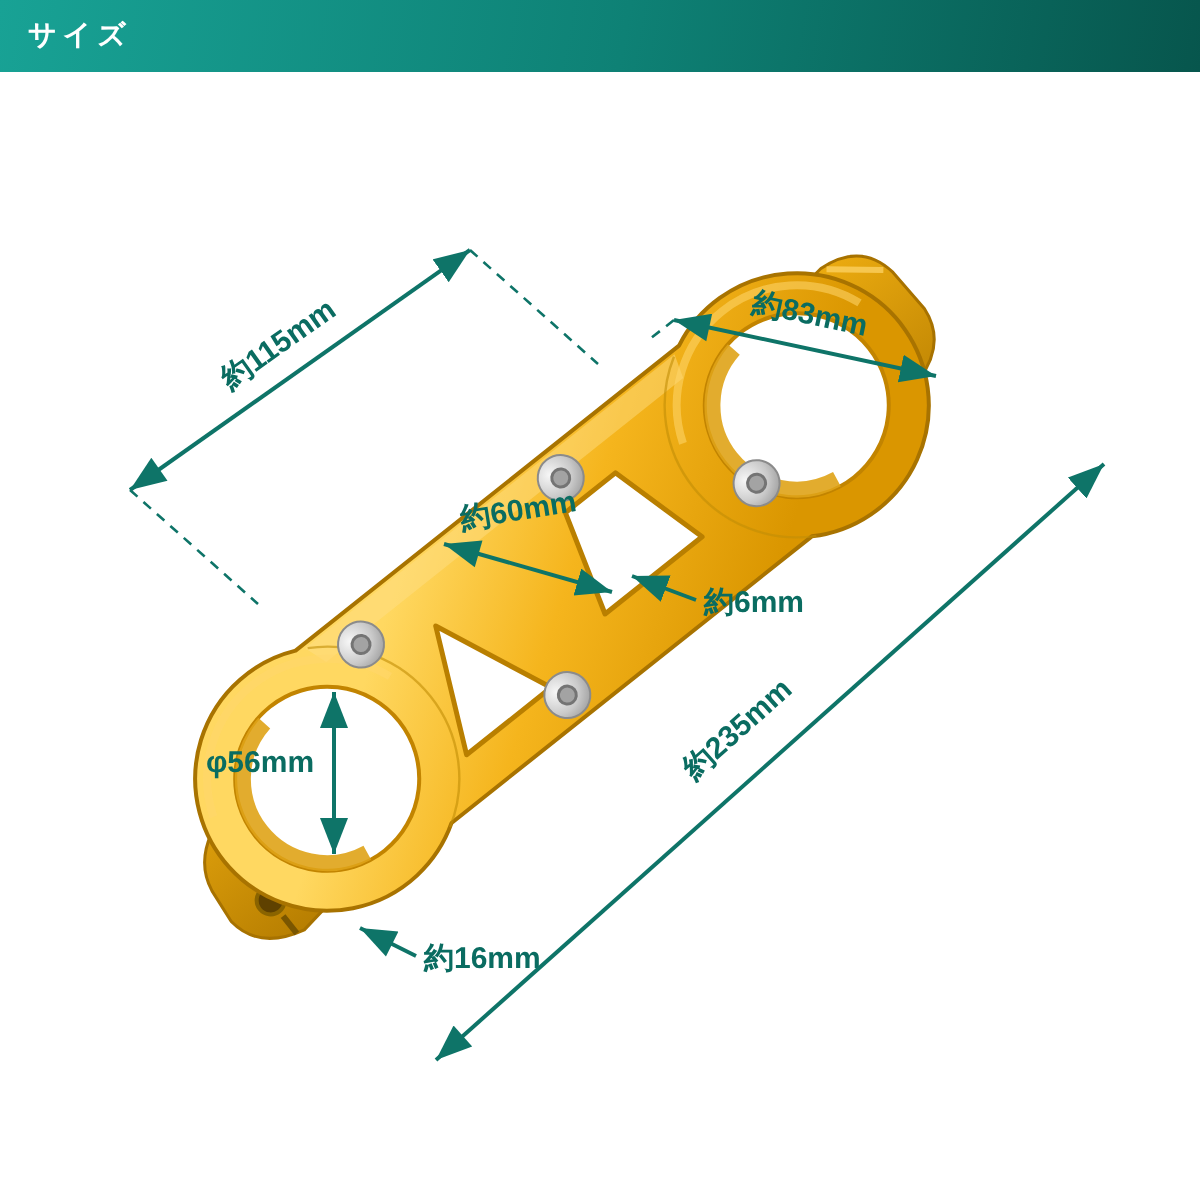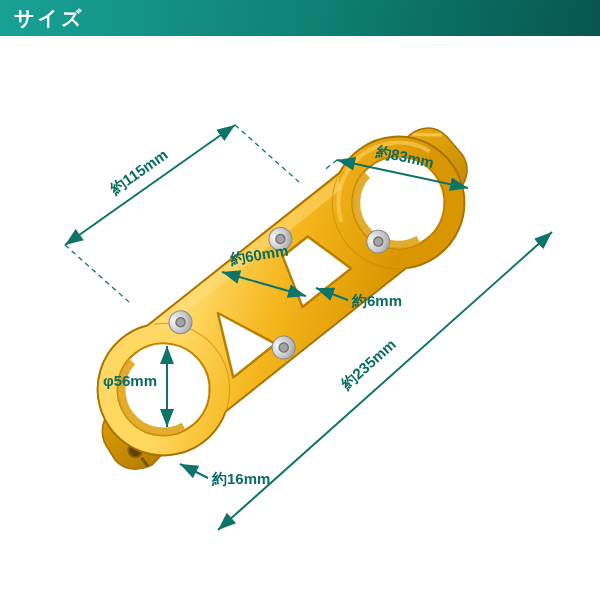--- a/index.html
+++ b/index.html
@@ -1,21 +1,21 @@
 <!DOCTYPE html>
 <html><head>
 <meta charset="utf-8">
 <style>
   html,body{margin:0;padding:0;background:#ffffff;}
   .stage{position:relative;width:600px;height:600px;background:#ffffff;overflow:hidden;
          font-family:"Liberation Sans",sans-serif;}
   .header{position:absolute;top:0;left:0;width:600px;height:36px;
           background:linear-gradient(100deg,#18a295 0%,#0e8175 52%,#07564d 100%);
           display:flex;align-items:center;}
-  .header .title{color:#ffffff;font-size:20px;font-weight:bold;padding-left:14px;letter-spacing:3px;font-family:Liberation Serif, serif;}
+  .header .title{color:#ffffff;font-size:14px;font-weight:bold;padding-left:14px;letter-spacing:3px;font-family:Liberation Serif, serif;}
   svg.diagram{position:absolute;top:36px;left:0;}
   .dim-label{fill:#0a6c61;font-size:15px;font-weight:bold;}
   .dim-line{stroke:#0e7468;stroke-width:2;fill:none;}
   .ext-line{stroke:#0e7468;stroke-width:1.3;stroke-dasharray:5 4;fill:none;}
 </style>
 </head>
 <body>
 
 <div class="stage">
 

